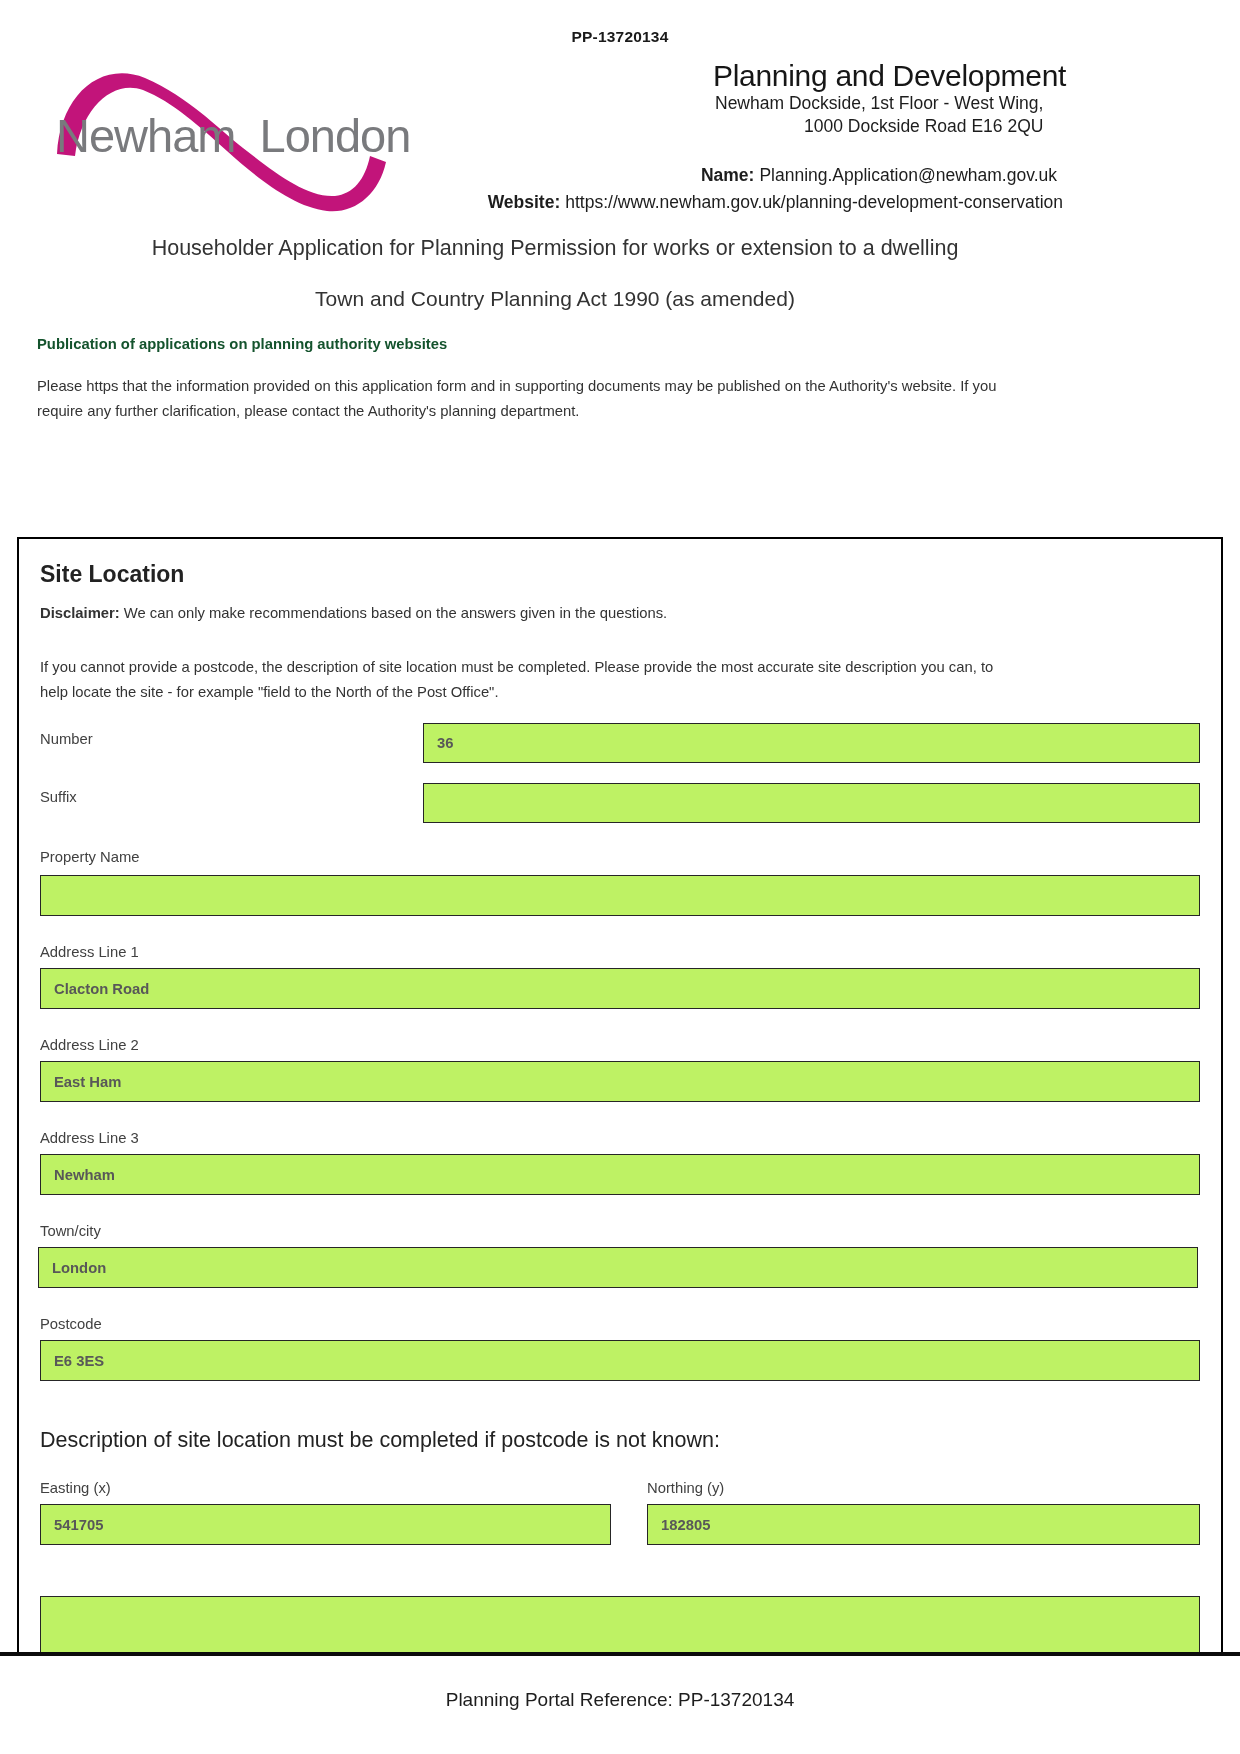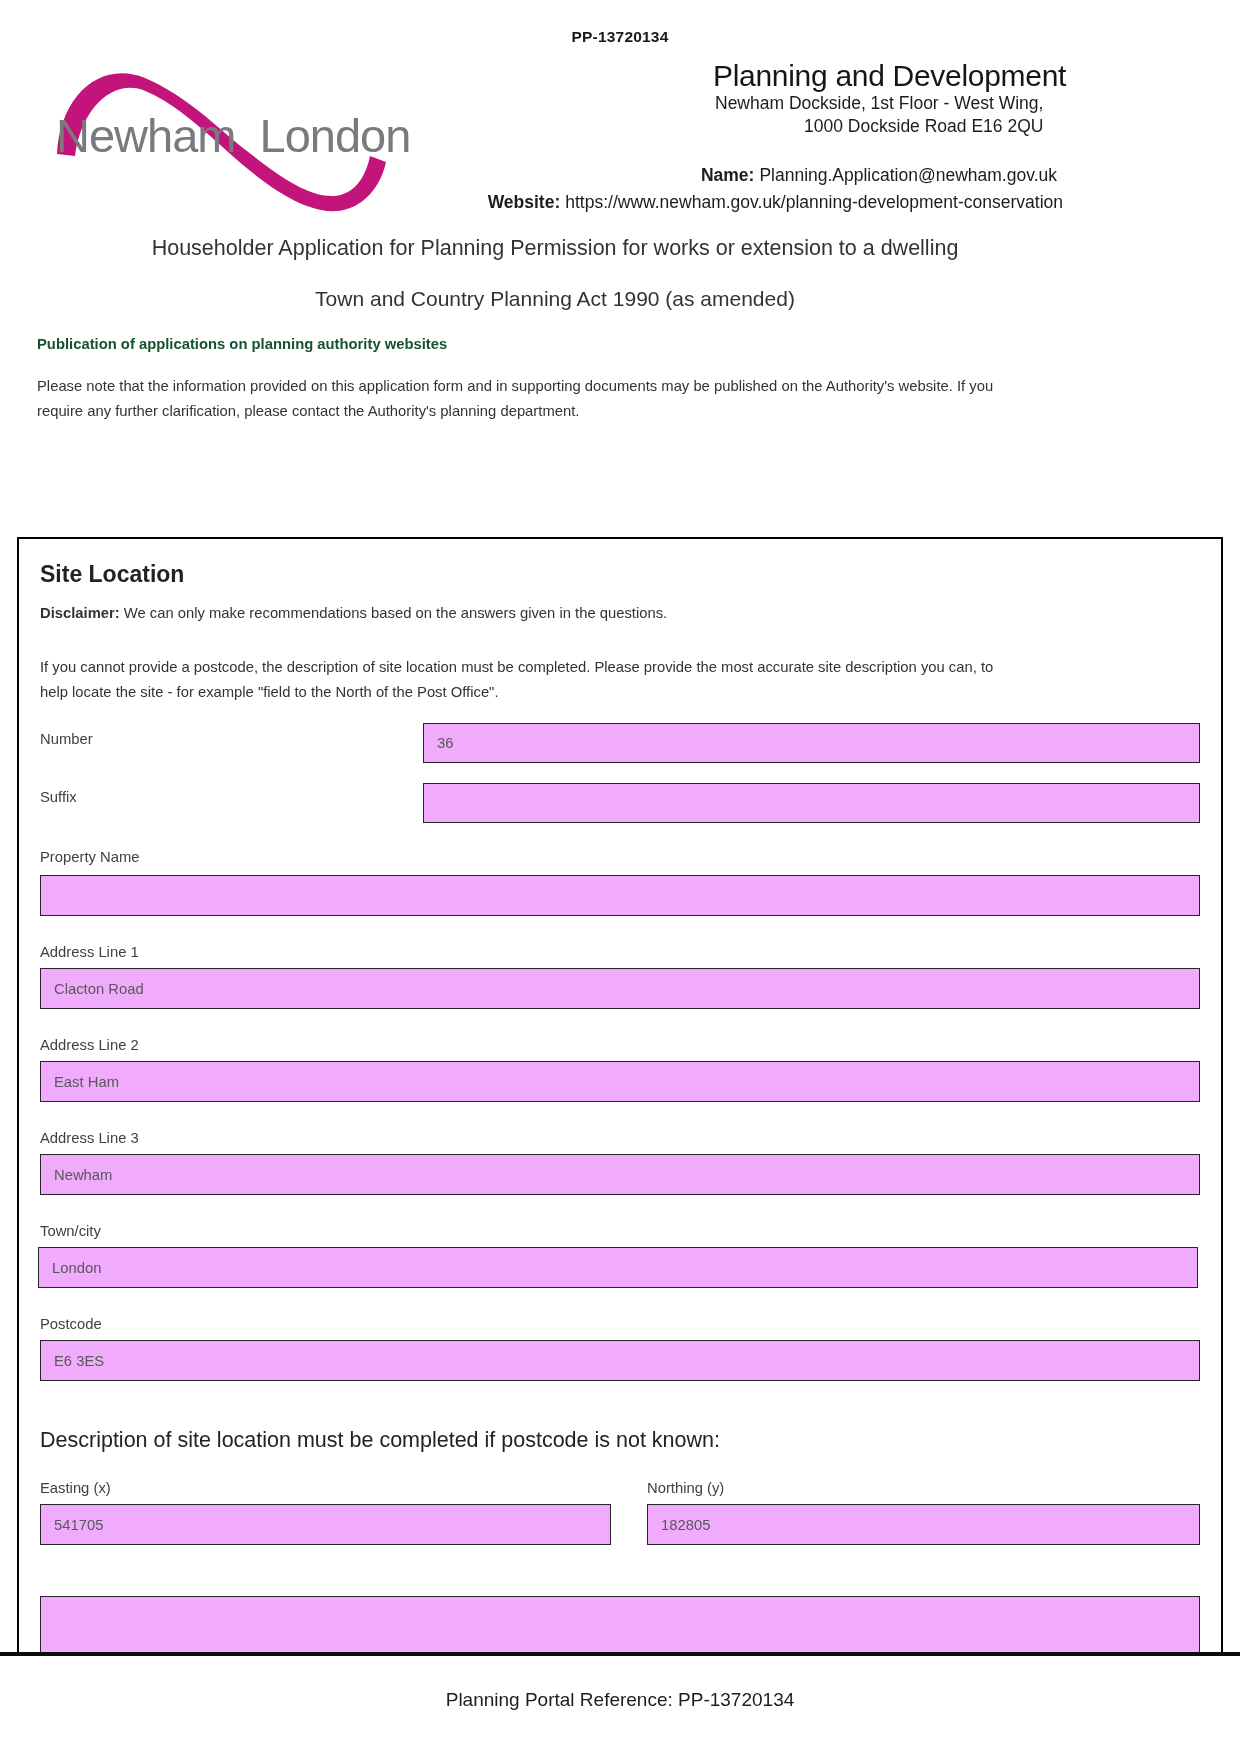--- a/index.html
+++ b/index.html
@@ -32,23 +32,23 @@
 
   
   .sl-box{left:17px;top:537px;width:1206px;height:1115px;box-sizing:border-box;
           border:2px solid #000;border-bottom:none;background:#fff;}
   .sl-title{left:21px;top:22px;font-size:23px;font-weight:bold;color:#222;}
   .sl-disclaimer{left:21px;top:66px;font-size:14.8px;color:#333;}
   .sl-disclaimer .lbl{font-weight:bold;margin-right:4px;}
   .sl-note{left:21px;top:116px;font-size:14.8px;line-height:25px;color:#333;}
   .sl-note div{white-space:nowrap;}
   .field-label{position:absolute;font-size:14.8px;color:#414141;text-align:right;}
-  .input{position:absolute;box-sizing:border-box;background:#f0abfc;border:1.5px solid #262626;
+  .input{position:absolute;box-sizing:border-box;background:#bef264;border:1.5px solid #262626;
          font-size:14.8px;color:#585858;display:flex;align-items:center;
-         padding-left:13px;white-space:nowrap;overflow:hidden;}
+         padding-left:13px;white-space:nowrap;overflow:hidden;font-weight:bold;}
   .desc-heading{left:21px;top:889px;font-size:21.5px;color:#222;}
 
   
   .cut-line{left:0;top:1652px;width:1240px;height:4px;background:#0c0c0c;}
   .footer-ref{left:0;top:1689px;width:1240px;text-align:center;font-size:19px;color:#1d1d1d;}
 </style>
 </head>
 <body>
 
 <div class="page">
@@ -80,21 +80,21 @@
     <span class="lbl">Name:</span><span>Planning.Application@newham.gov.uk</span>
   </div>
   <div class="abs contact-row website-row">
     <span class="lbl">Website:</span><span>https://www.newham.gov.uk/planning-development-conservation</span>
   </div>
 
   <div class="abs form-title">Householder Application for Planning Permission for works or extension to a dwelling</div>
   <div class="abs form-act">Town and Country Planning Act 1990 (as amended)</div>
   <div class="abs pub-heading">Publication of applications on planning authority websites</div>
   <div class="abs pub-note">
-    <div>Please note that the information provided on this application form and in supporting documents may be published on the Authority's website. If you</div>
+    <div>Please https that the information provided on this application form and in supporting documents may be published on the Authority's website. If you</div>
     <div>require any further clarification, please contact the Authority's planning department.</div>
   </div>
 
   <div class="abs sl-box">
     <div class="abs sl-title">Site Location</div>
 
     <div class="abs sl-disclaimer">
       <span class="lbl">Disclaimer:</span><span>We can only make recommendations based on the answers given in the questions.</span>
     </div>
 

